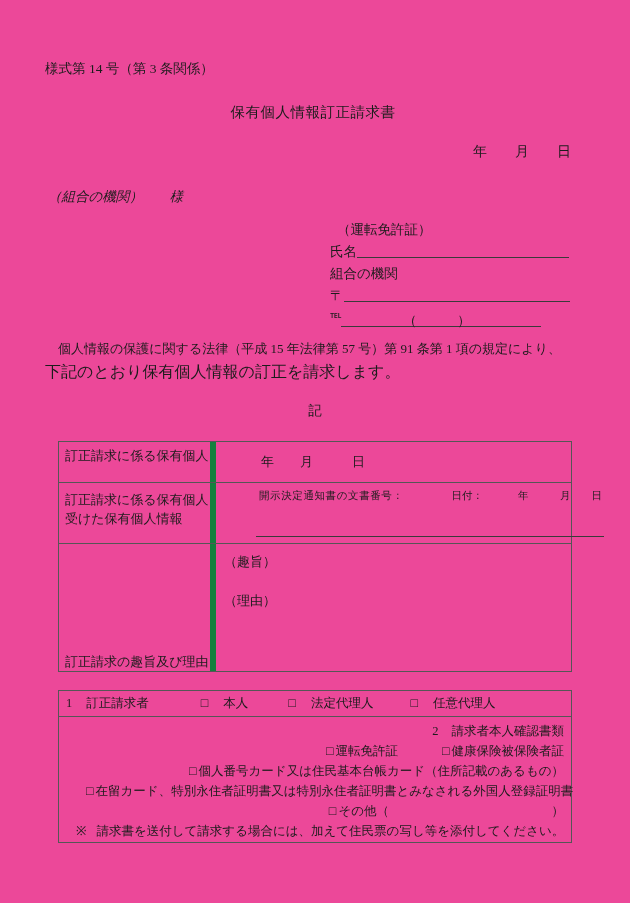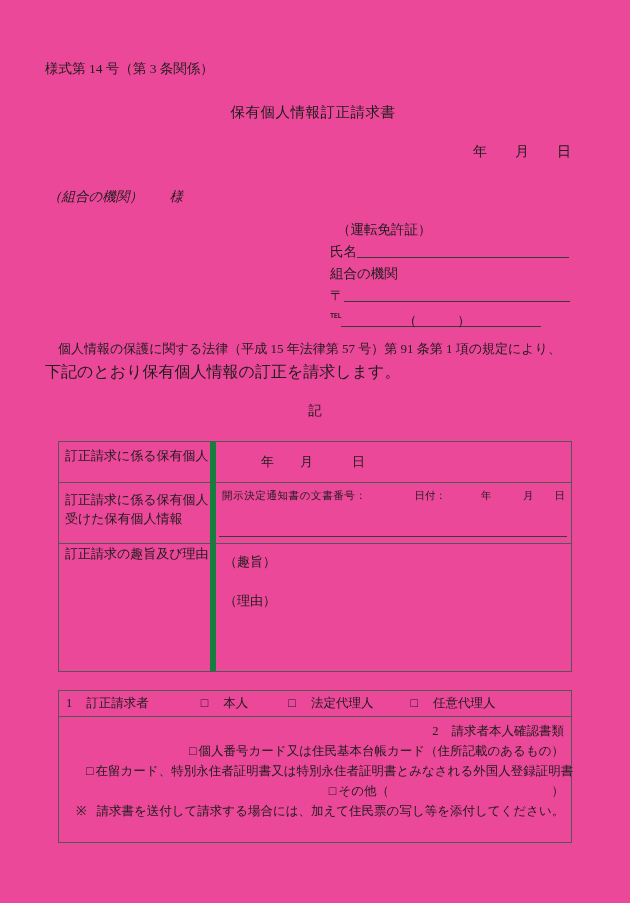--- a/index.html
+++ b/index.html
@@ -53,26 +53,26 @@
     width:157px; flex:0 0 157px; border-right:6px solid #15803d;
     box-sizing:border-box; padding:3px 6px; line-height:19px; white-space:nowrap;
   }
   .t1-right { flex:1; position:relative; box-sizing:border-box; }
   .r1 { height:40px; }
   .r2 { height:61px; }
   .r3 { height:128px; }
   .r1 .t1-left { padding-top:4px; }
   .r1 .t1-right { display:flex; align-items:center; padding-left:45px; }
   .r2 .t1-left { padding-top:7px; }
-  .r2 .t1-right { padding:3px 6px; font-size:10.5px; line-height:19px; }
+  .r2 .t1-right { padding:3px 6px; font-size:10.5px; line-height:19px;margin-left:37px; }
   .r2 .docnum { letter-spacing:0.6px; }
   .r2 .datelabel { margin-left:48px; }
   .r2 .dateblank2 { margin-left:35px; }
   .cell-uline { position:absolute; left:3px; right:4px; bottom:6px; border-bottom:1px solid #3a3a3a; }
-  .r3 .t1-left { display:flex; align-items:flex-start; padding-top:0; padding-bottom:0; }
+  .r3 .t1-left { display:flex; align-items:flex-end; padding-top:0; padding-bottom:0; }
   .purpose { position:absolute; left:8px; top:9px;  }
   .reason  { position:absolute; left:8px; top:48px; }
 
   
   .t2 {
     position:absolute; left:58px; top:690px; width:514px;
     border:1px solid #565656; box-sizing:border-box;
     font-size:12.5px;
   }
   .t2-r1 {
@@ -168,20 +168,23 @@
       </span>
       <span class="opt">
         <span class="box">□</span><span>任意代理人</span>
       </span>
     </div>
     <div class="t2-r2">
       <div class="t2-line">
         <span class="num">2</span><span>請求者本人確認書類</span>
       </div>
       <div class="t2-line t2-indent">
+        <span class="dbox">□</span><span>運転免許証</span><span class="doc-item2"><span class="dbox">□</span><span>健康保険被保険者証</span></span>
+      </div>
+      <div class="t2-line t2-indent">
         <span class="dbox">□</span><span>個人番号カード又は住民基本台帳カード（住所記載のあるもの）</span>
       </div>
       <div class="t2-line t2-indent">
         <span class="dbox">□</span><span>在留カード、特別永住者証明書又は特別永住者証明書とみなされる外国人登録証明書</span>
       </div>
       <div class="t2-line t2-indent">
         <span class="dbox">□</span><span>その他</span><span>（　　　　　　　　　　　　　）</span>
       </div>
       <div class="note-line">
         <span class="note-marker">※</span><span>請求書を送付して請求する場合には、加えて住民票の写し等を添付してください。</span>

